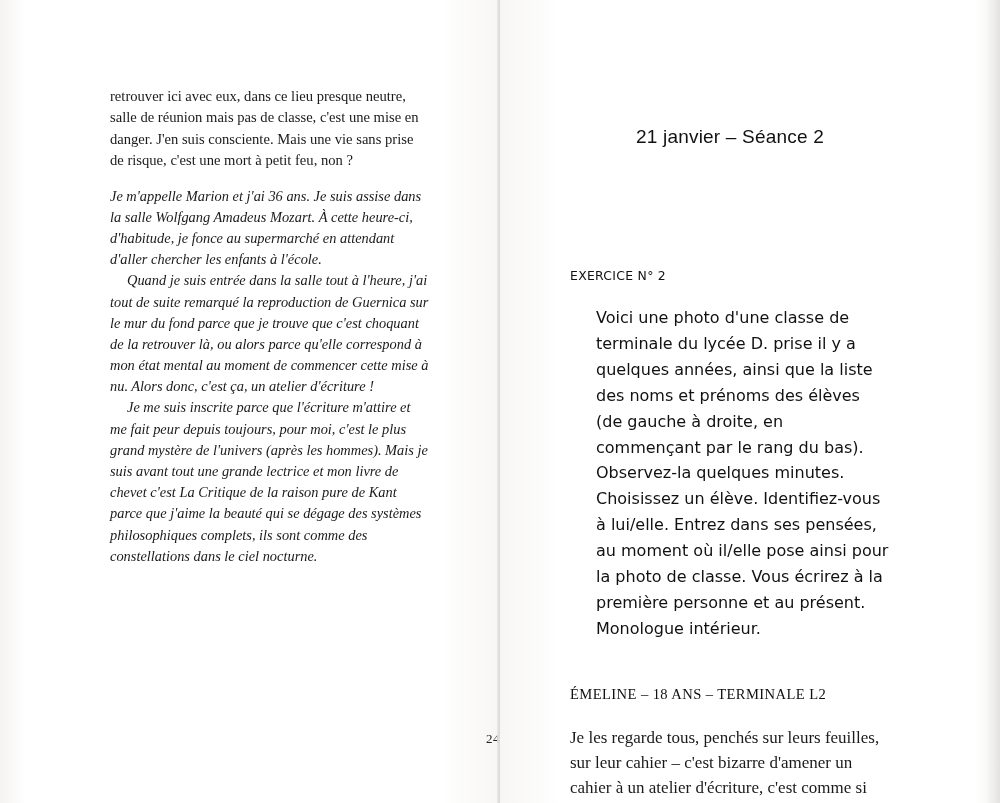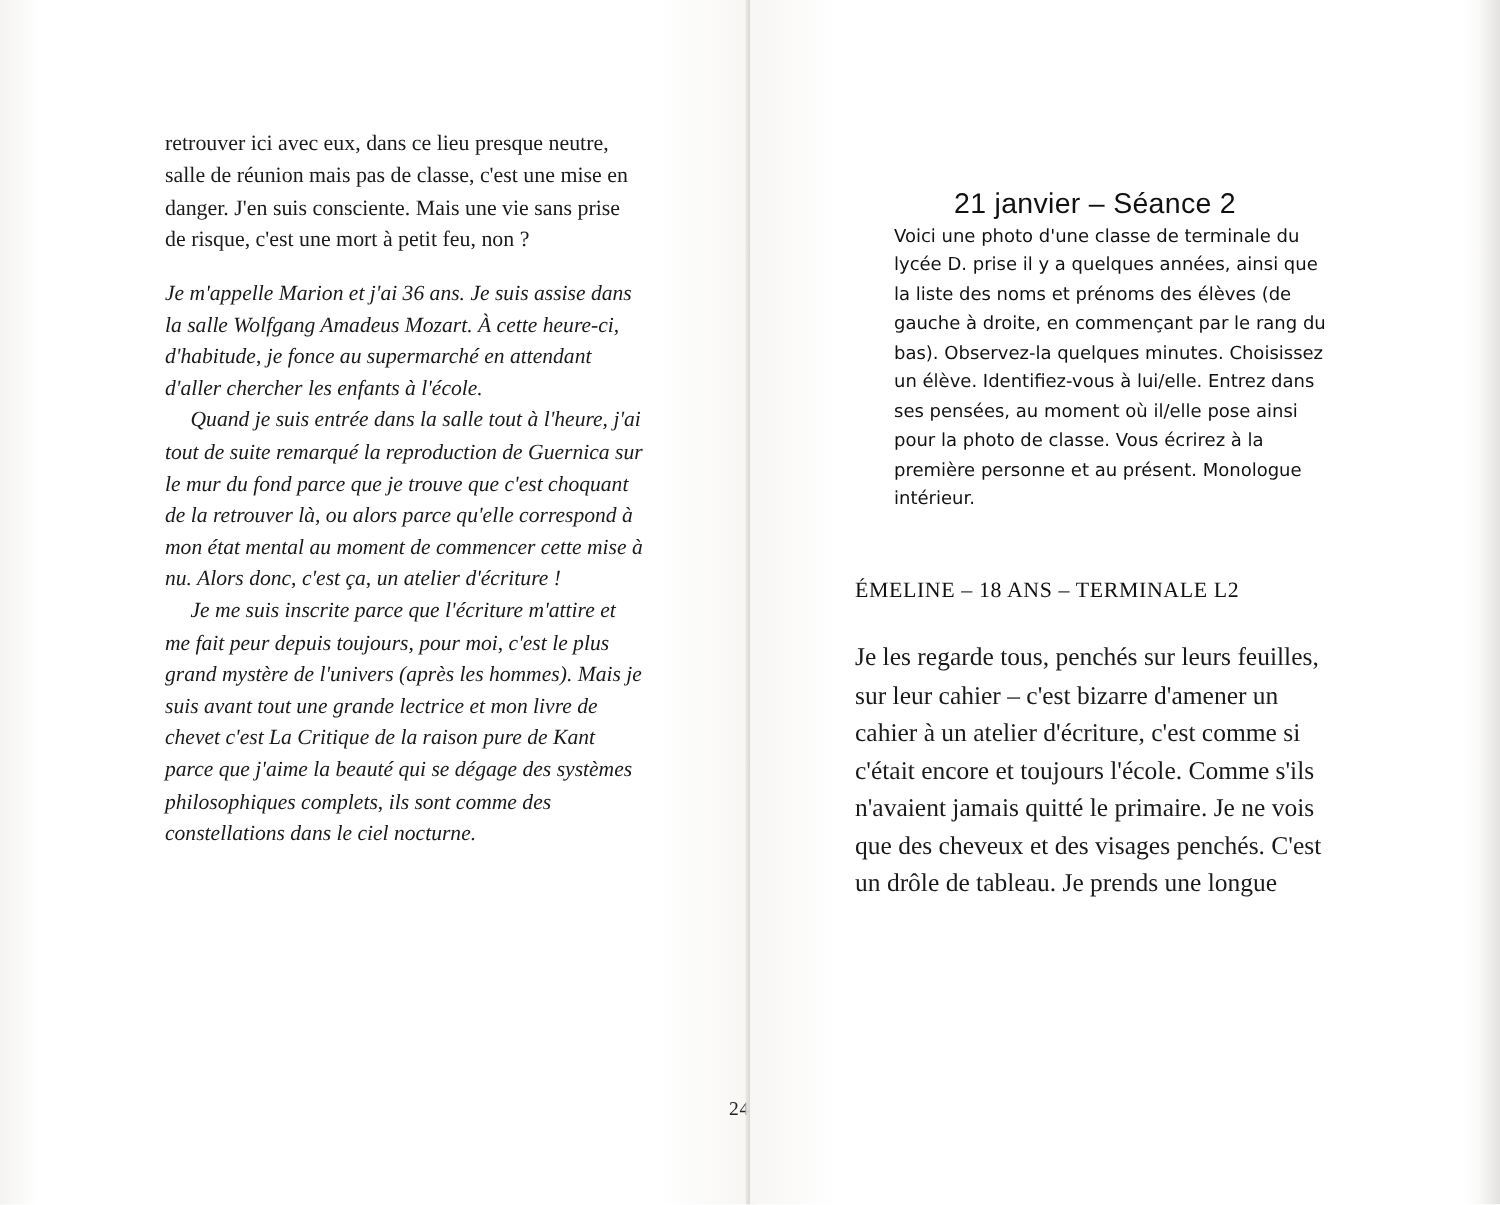--- a/index.html
+++ b/index.html
@@ -87,21 +87,21 @@
   }
   .exercise-label {
     font-family: "DejaVu Sans", sans-serif;
     font-size: 12.4px;
     letter-spacing: 0.3px;
     margin: 120px 0 22px 0;
     color: #111;
   }
   .exercise-body {
     font-family: "DejaVu Sans", sans-serif;
-    font-size: 12px;
+    font-size: 16px;
     line-height: 1.62;
     margin: 0 0 0 26px;
     color: #111;
   }
   .speaker-heading {
     font-family: "Liberation Serif", serif;
     font-size: 14.6px;
     letter-spacing: 0.4px;
     margin: 44px 0 22px 0;
     color: #111;
@@ -149,20 +149,21 @@
       </div>
     </div>
     <div class="folio">24</div>
   </div>
 
   <div class="gutter"></div>
 
   <div class="page page-right">
     <h1 class="chapter-title">21 janvier – Séance 2</h1>
 
+    <div class="exercise-label">EXERCICE N° 2</div>
 
     <p class="exercise-body">Voici une photo d'une classe de terminale du lycée D. prise il y a quelques années, ainsi que la liste des noms et prénoms des élèves (de gauche à droite, en commençant par le rang du bas). Observez-la quelques minutes. Choisissez un élève. Identifiez-vous à lui/elle. Entrez dans ses pensées, au moment où il/elle pose ainsi pour la photo de classe. Vous écrirez à la première personne et au présent. Monologue intérieur.</p>
 
     <div class="speaker-heading">ÉMELINE – 18 ANS – TERMINALE L2</div>
 
     <p class="speaker-text">Je les regarde tous, penchés sur leurs feuilles, sur leur cahier – c'est bizarre d'amener un cahier à un atelier d'écriture, c'est comme si c'était encore et toujours l'école. Comme s'ils n'avaient jamais quitté le primaire. Je ne vois que des cheveux et des visages penchés. C'est un drôle de tableau. Je prends une longue</p>
 
   </div>
 
   <div class="spread-shadow-right"></div>

